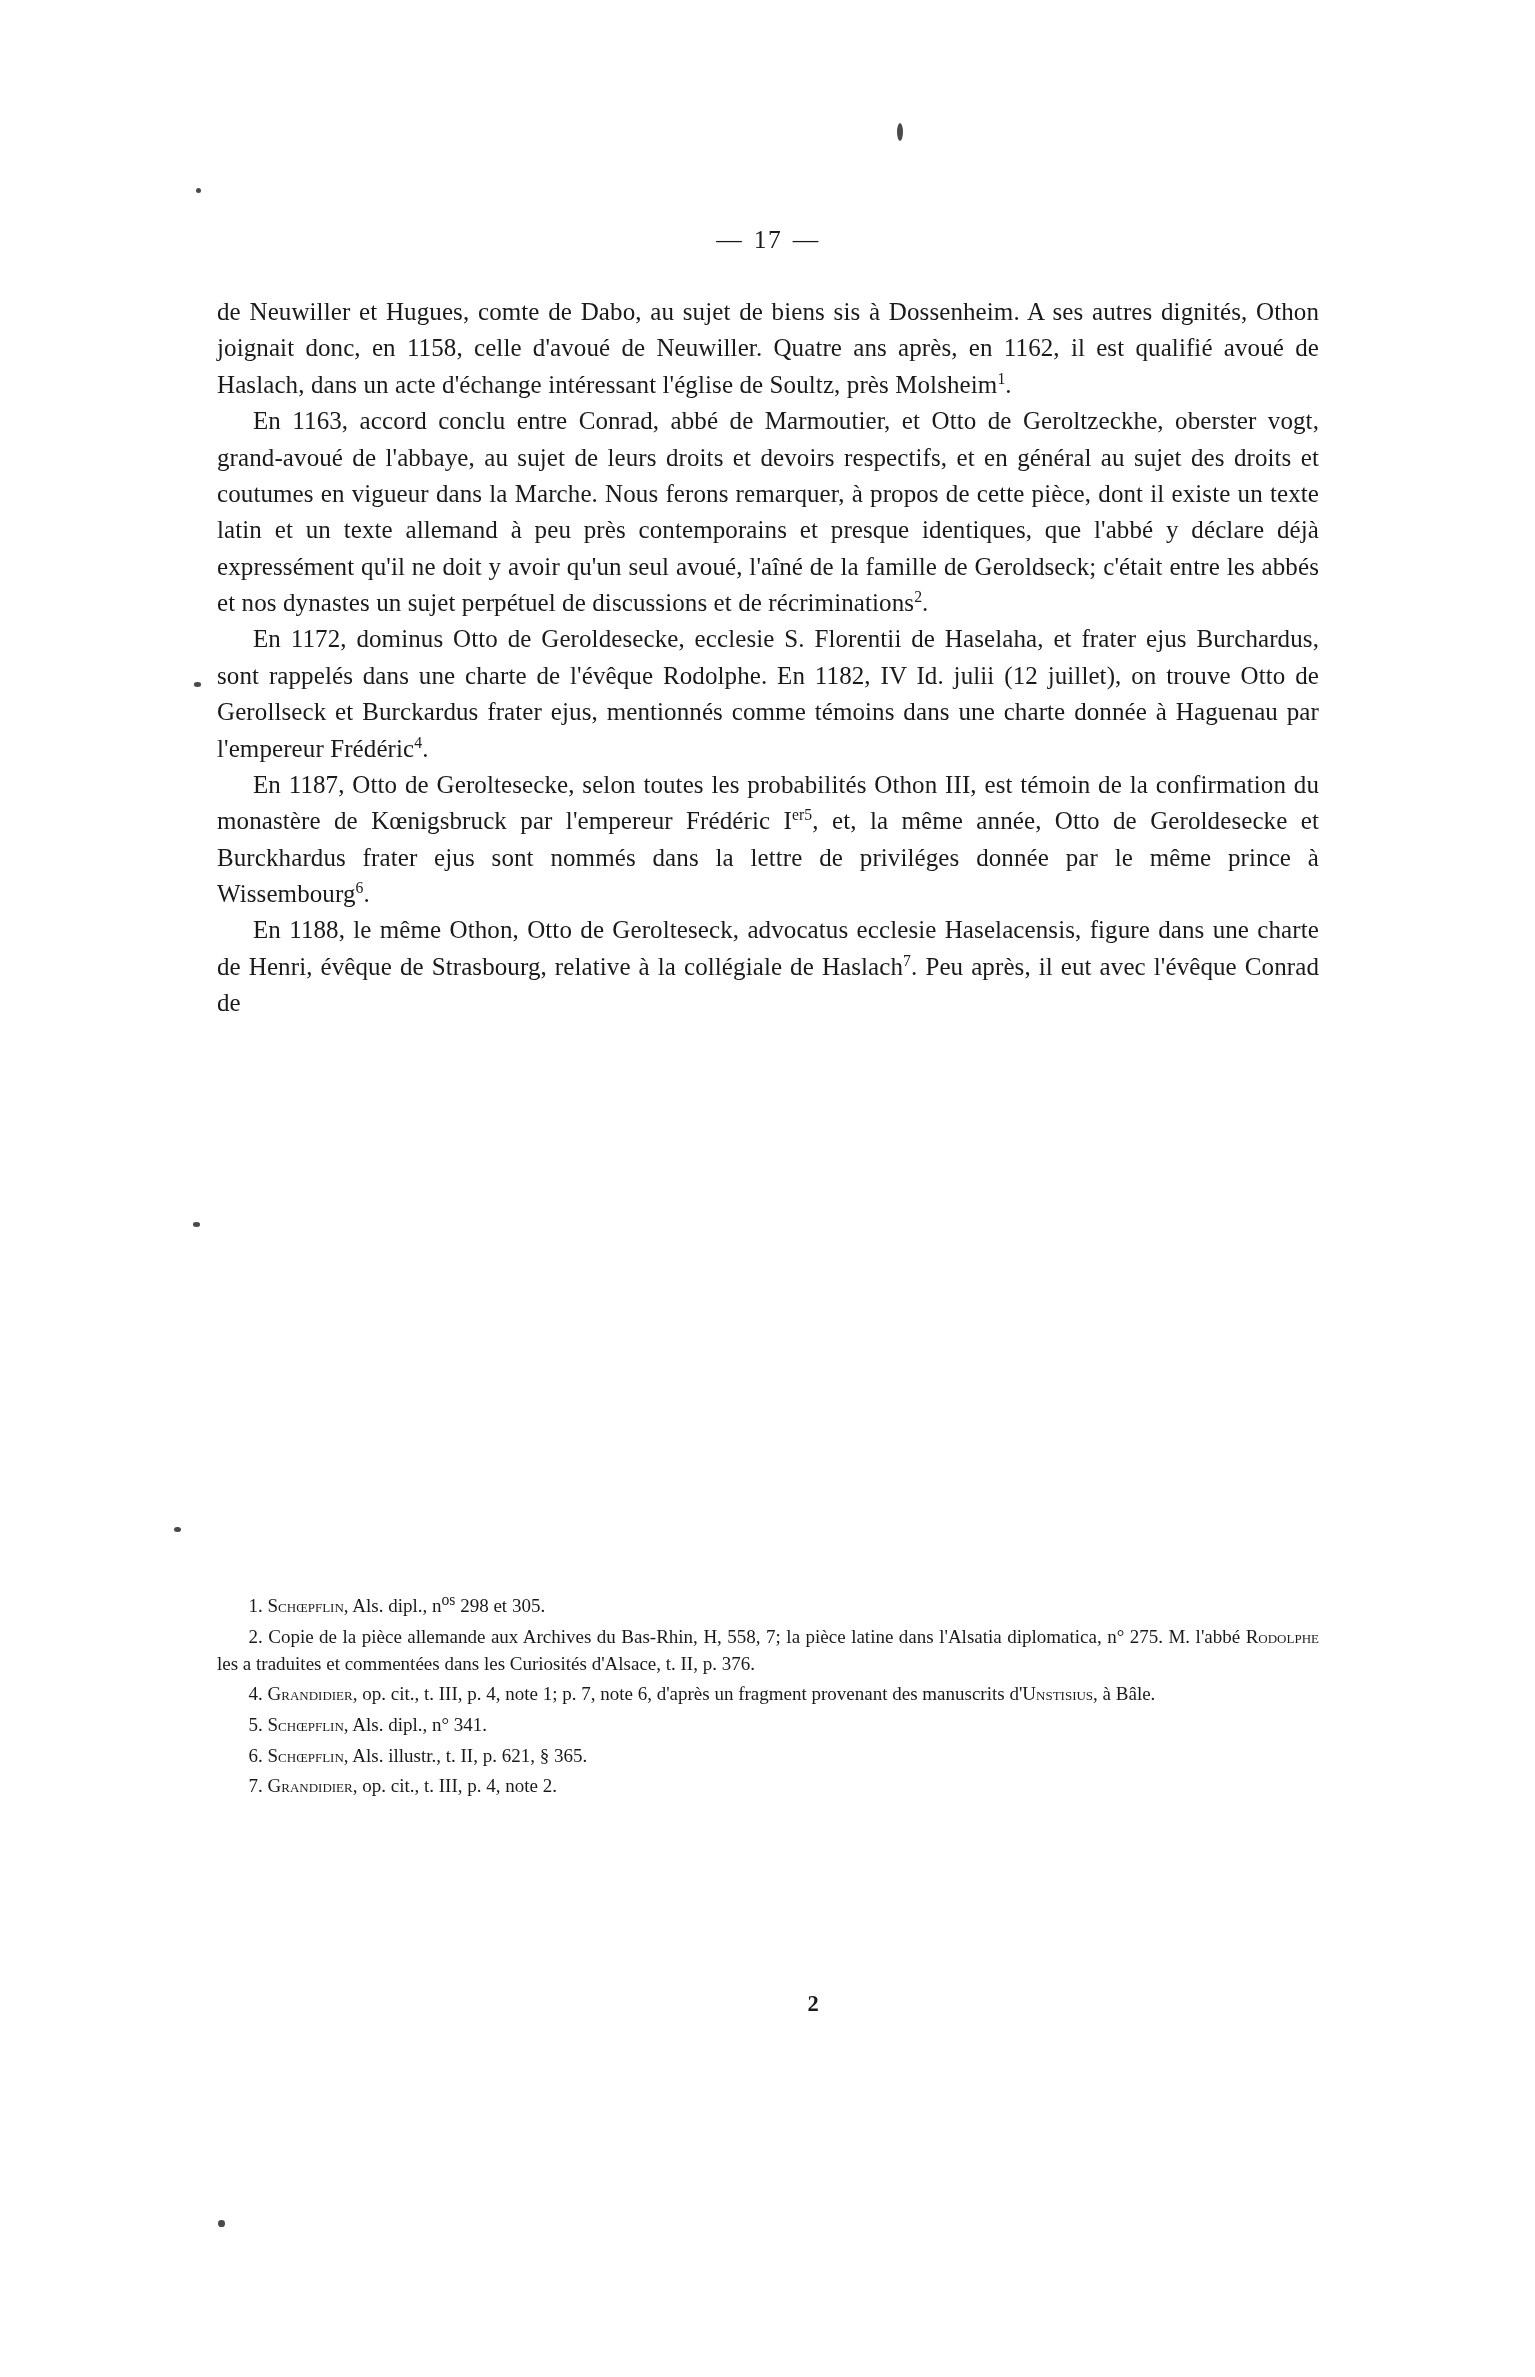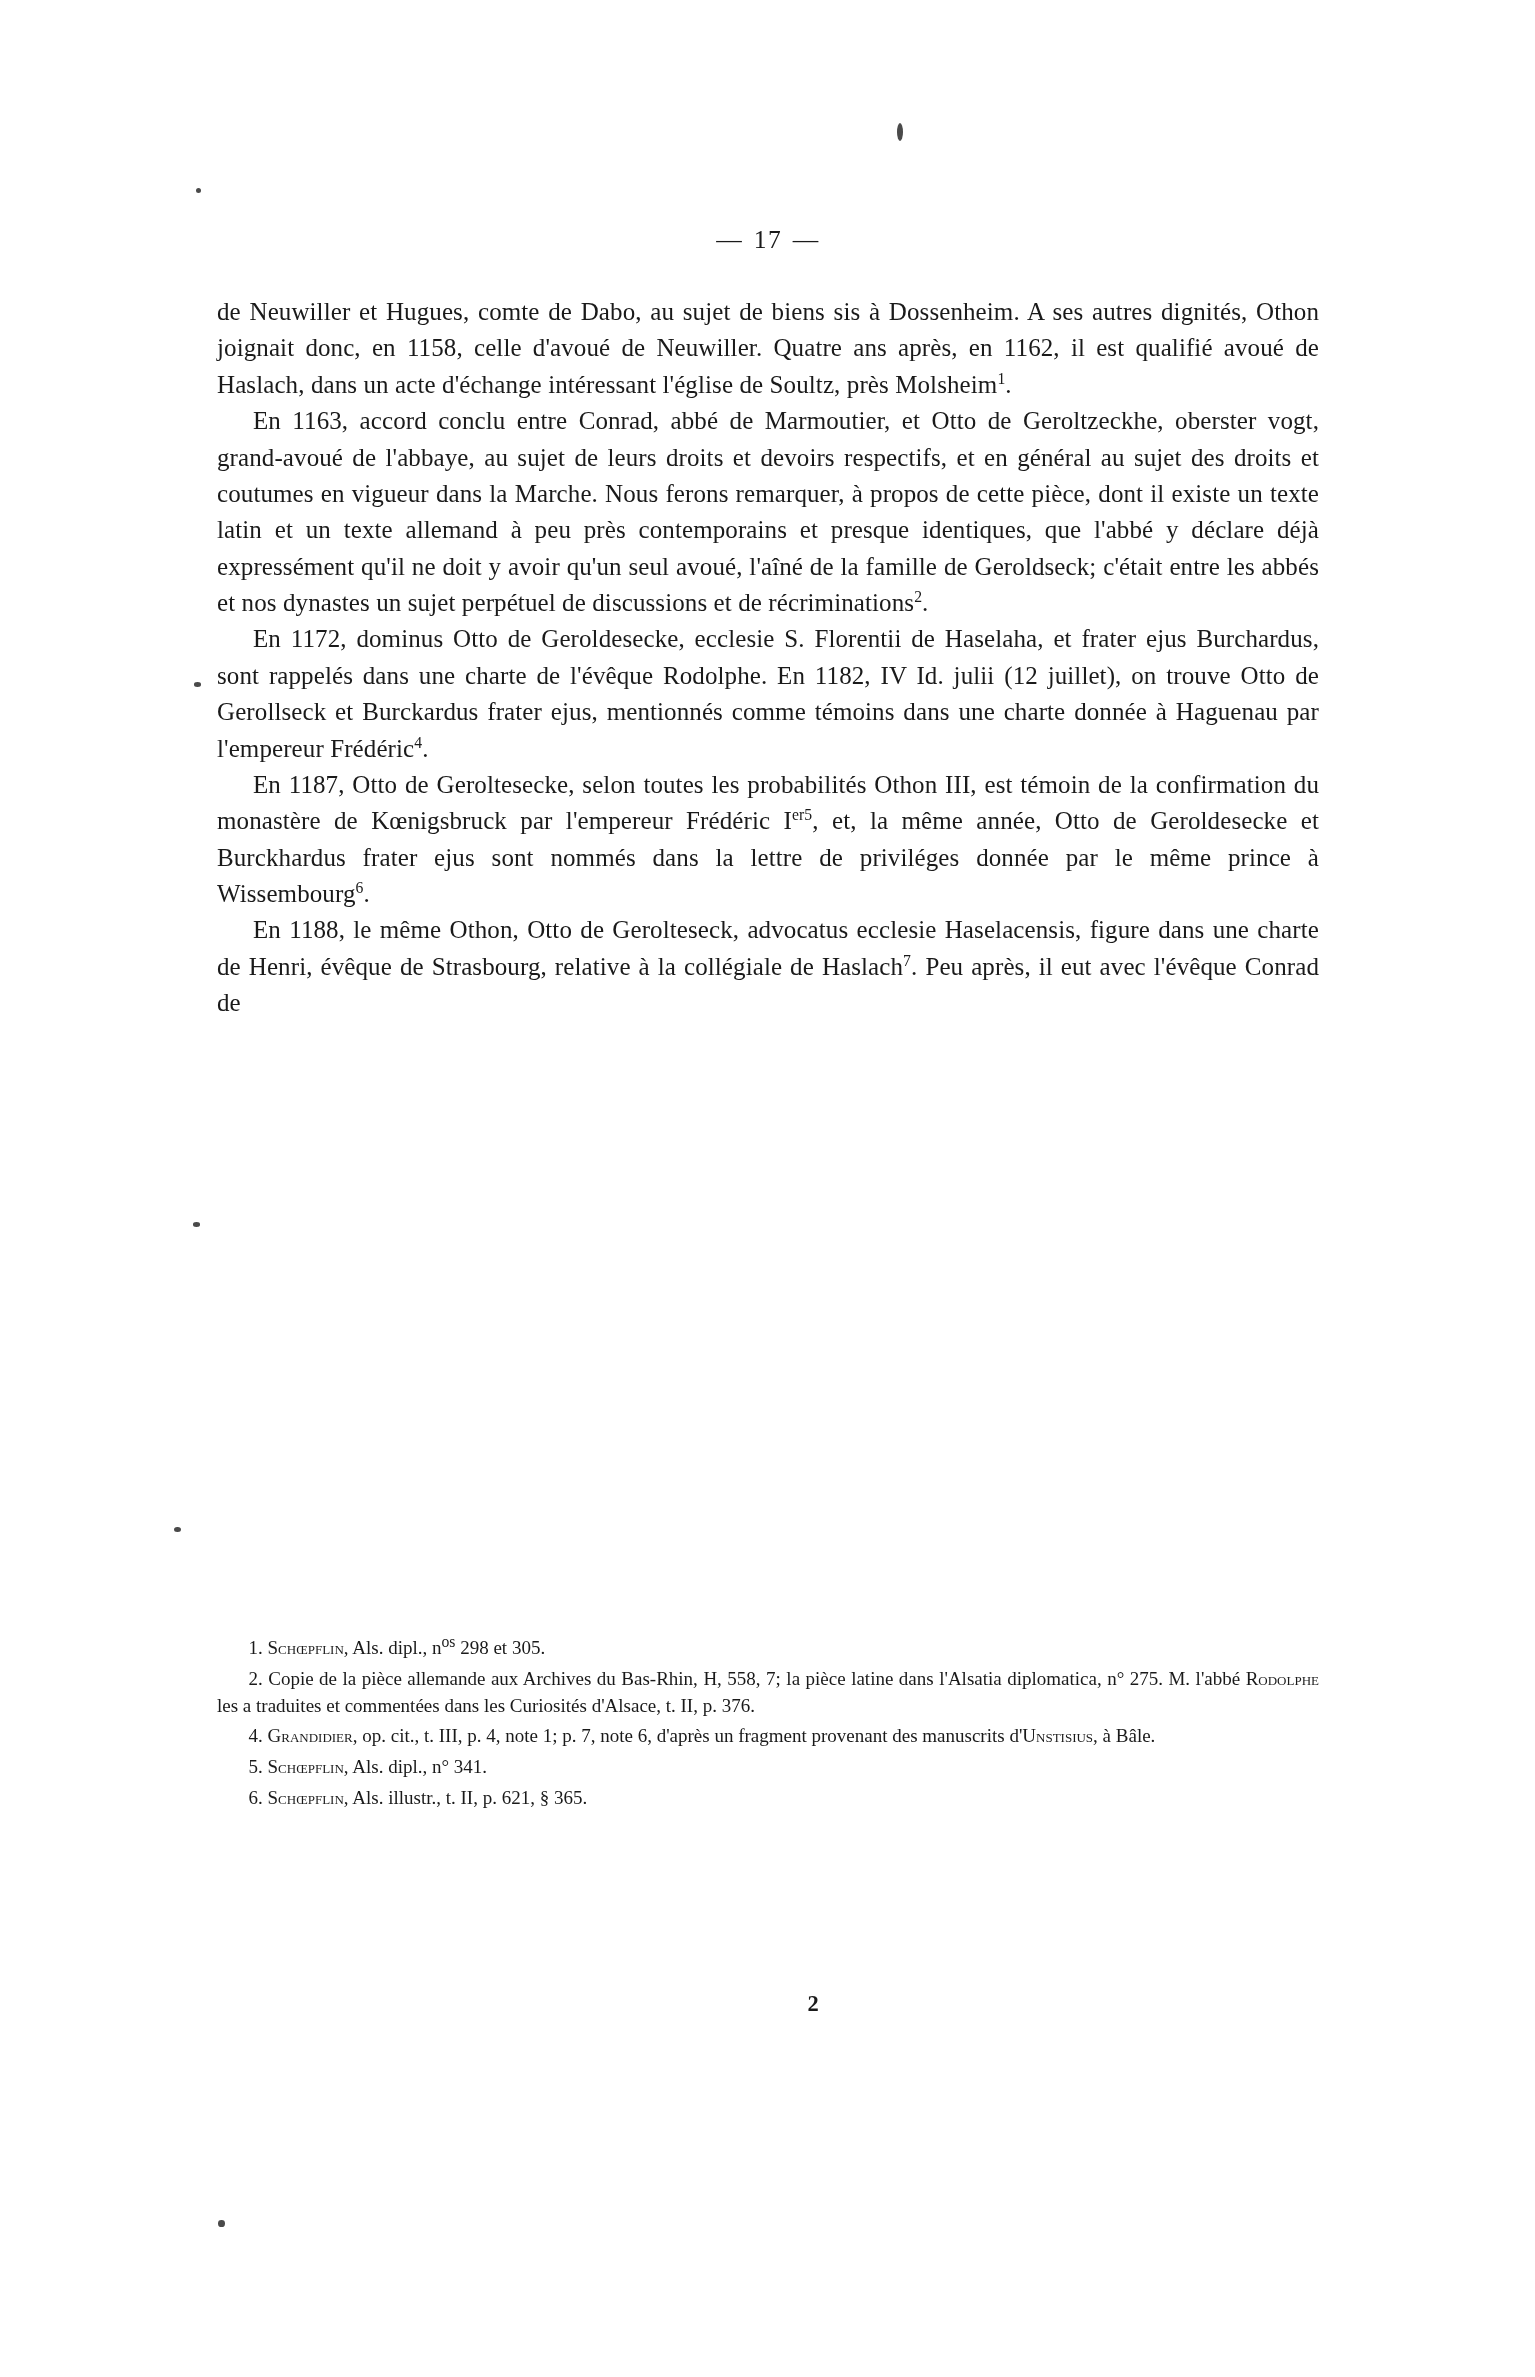--- a/index.html
+++ b/index.html
@@ -52,21 +52,21 @@
   }
   .it { }
   .sup {
     font-size: 15.7px;
     vertical-align: super;
     line-height: 0;
   }
   .footnotes {
     position: absolute;
     left: 217px;
-    top: 1635px;
+    top: 1593px;
     width: 1102px;
     font-size: 19px;
     line-height: 1.42;
     text-align: justify;
   }
   .footnotes p {
     margin: 0 0 3.7px 0;
     text-indent: 31.5px;
   }
   .sc {
@@ -115,20 +115,21 @@
         <p class="body indent"><span>En 1188, le même Othon, </span><span class="it">Otto de Gerolteseck, advocatus ecclesie Haselacensis,</span><span> figure dans une charte de Henri, évêque de Strasbourg, relative à la collégiale de Haslach</span><span class="sup">7</span><span>. Peu après, il eut avec l'évêque Conrad de</span></p>
       </div>
   </div>
 
   <div class="footnotes" id="footnote-list">
       <p><span>1. </span><span class="sc">Schœpflin</span><span>, </span><span class="it">Als. dipl.,</span><span> n</span><span class="sup">os</span><span> 298 et 305.</span></p>
       <p><span>2. Copie de la pièce allemande aux Archives du Bas-Rhin, </span><span class="it">H,</span><span> 558, 7; la pièce latine dans l'</span><span class="it">Alsatia diplomatica,</span><span> n° 275. M. l'abbé </span><span class="sc">Rodolphe</span><span> les a traduites et commentées dans les </span><span class="it">Curiosités d'Alsace,</span><span> t. II, p. 376.</span></p>
       <p><span>4. </span><span class="sc">Grandidier</span><span>, </span><span class="it">op. cit.,</span><span> t. III, p. 4, note 1; p. 7, note 6, d'après un fragment provenant des manuscrits d'</span><span class="sc">Unstisius</span><span>, à Bâle.</span></p>
       <p><span>5. </span><span class="sc">Schœpflin</span><span>, </span><span class="it">Als. dipl.,</span><span> n° 341.</span></p>
       <p><span>6. </span><span class="sc">Schœpflin</span><span>, </span><span class="it">Als. illustr.,</span><span> t. II, p. 621, § 365.</span></p>
+      <p><span>7. </span><span class="sc">Grandidier</span><span>, </span><span class="it">op. cit.,</span><span> t. III, p. 4, note 2.</span></p>
     </div>
 
   <div class="sig-wrap">
     <span>2</span>
   </div>
 
 </div>
 
 
 </body></html>

